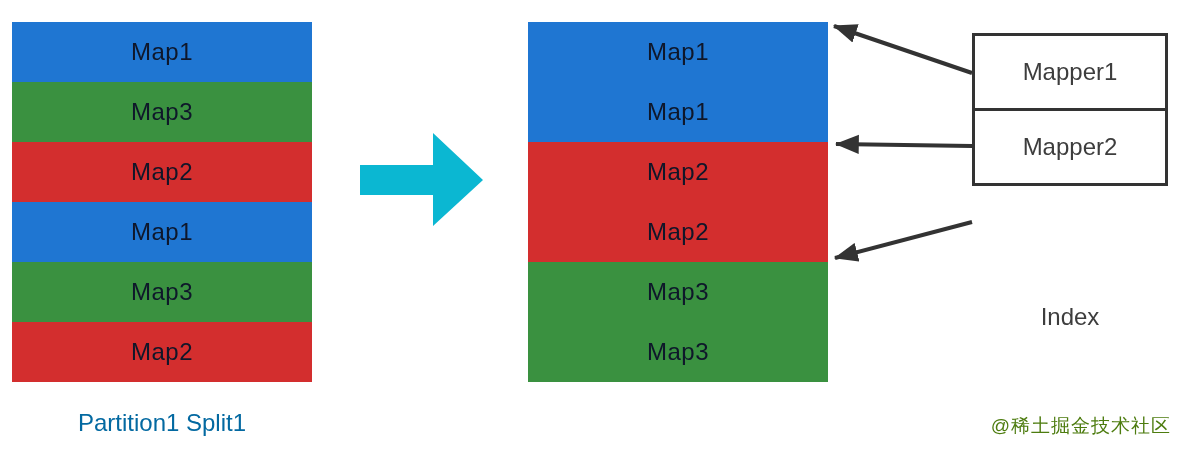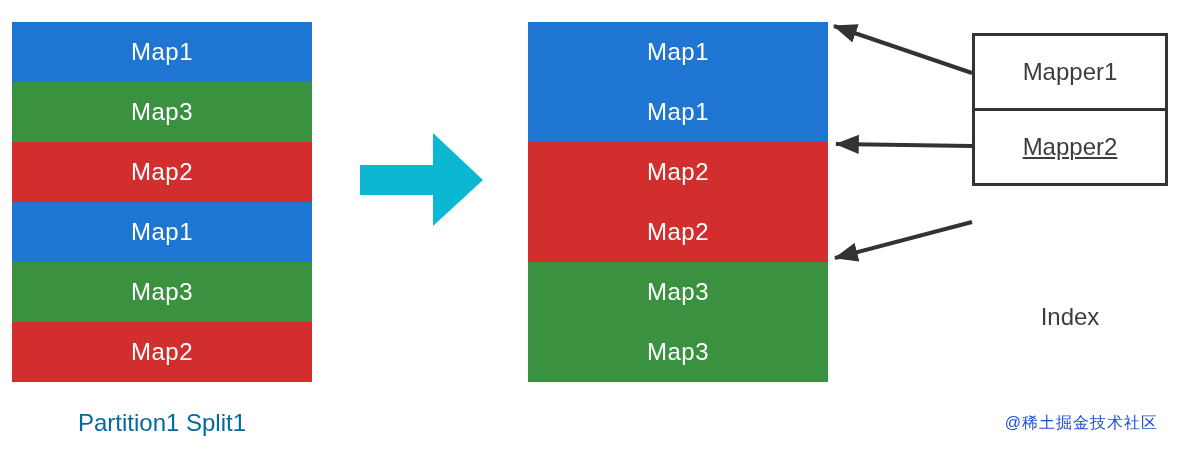--- a/index.html
+++ b/index.html
@@ -19,21 +19,21 @@
     display: flex;
     flex-direction: column;
   }
   .stack-left  { left: 12px; }
   .stack-right { left: 528px; }
   .bar {
     flex: 1 1 0;
     display: flex;
     align-items: center;
     justify-content: center;
-    color: #ffffff;
+    color: #0f172a;
     font-size: 24px;
     letter-spacing: 0.5px;
   }
   .caption {
     position: absolute;
     width: 300px;
     text-align: center;
     font-size: 24px;
     color: #0369a1;
   }
@@ -57,36 +57,36 @@
     box-sizing: border-box;
     height: 78px;
     border: 3px solid #333333;
     background: #ffffff;
     display: flex;
     align-items: center;
     justify-content: center;
     font-size: 24px;
     color: #3d3d3d;
   }
-  .mapper-box + .mapper-box { margin-top: -3px; text-decoration: underline; }
+  .mapper-box + .mapper-box { margin-top: -3px; }
   .index-caption {
     position: absolute;
     left: 972px;
     top: 303px;
     width: 196px;
     text-align: center;
     font-size: 24px;
     color: #3d3d3d;
   }
   .watermark {
     position: absolute;
-    right: 20px;
+    right: 7px;
     top: 413px;
-    font-size: 16px;
-    color: #1d4ed8;
+    font-size: 19px;
+    color: #4d7c0f;
     letter-spacing: 1px;
   }
 </style>
 </head>
 <body>
 
 <div class="canvas">
 
   <div class="stack stack-left">
     <div class="bar" style="background-color: rgb(31, 118, 210);">Map1</div>

